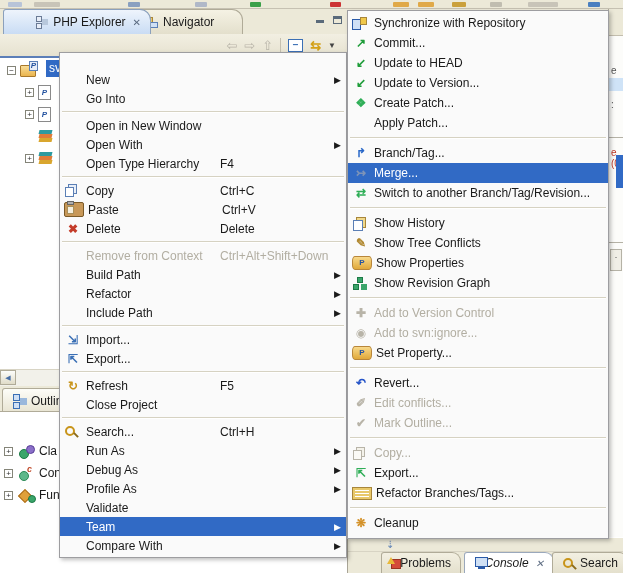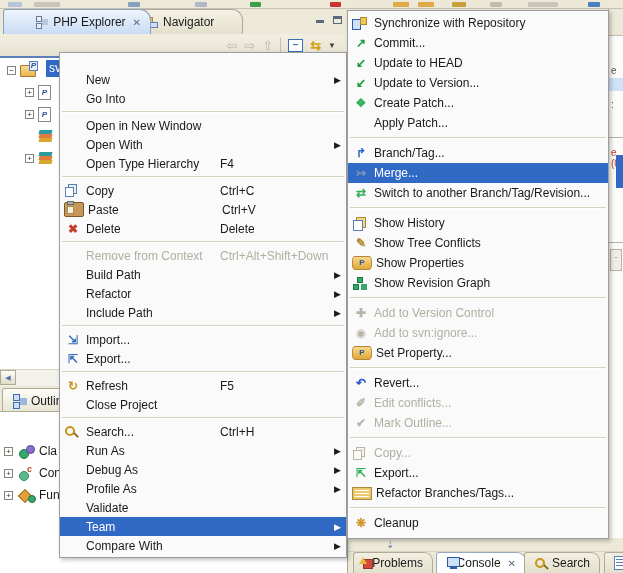--- a/index.html
+++ b/index.html
@@ -55,21 +55,21 @@
   .rs-blue{position:absolute;right:1px;width:7px;background:#316ac5;}
   .rs-box{position:absolute;left:1px;width:12px;height:22px;background:#f0eee6;border:1px solid #b5b2a6;
           font-size:9px;color:#444;text-align:center;box-sizing:border-box;}
   
   .bottom-right{position:absolute;left:347px;right:0;bottom:0;height:36px;background:#ece9d8;border-left:1px solid #a8a496;}
   .mini-toolbar{position:absolute;left:0;right:0;top:0;height:13px;border-top:1px solid #fff;border-bottom:1px solid #d8d4c4;}
   .mini-ic{position:absolute;left:38px;top:1px;font-size:10px;color:#5b7fb5;}
   .btabbar{position:absolute;left:0;right:0;bottom:0;height:22px;}
   .btab{position:absolute;bottom:0;height:21px;display:flex;align-items:center;gap:5px;padding:0 9px;
         border:1px solid #b0ab98;border-bottom:none;border-radius:3px 9px 0 0;white-space:nowrap;
-        background:linear-gradient(#f3f0e2,#e4e0cd);}
+        background:linear-gradient(#f3f0e2,#e4e0cd);margin-left:28px;}
   .btab.active{background:#fff;border-color:#9aa8bc;}
   
   .menu{position:absolute;background:#fafafa;border:1px solid #9d9da0;box-shadow:2px 2px 4px rgba(0,0,0,.25);
         box-sizing:border-box;z-index:10;overflow:hidden;}
   #context-menu{left:59px;top:52px;width:288px;height:506px;padding-top:17px;}
   #team-submenu{left:347px;top:10px;width:262px;height:529px;padding-top:2px;}
   .mi{display:flex;align-items:center;height:19px;padding:0 2px 0 4px;position:relative;white-space:nowrap;}
   #team-submenu .mi{height:20px;}
   .mi .ic{width:18px;flex:0 0 18px;display:inline-flex;align-items:center;justify-content:center;
           font-size:12px;font-style:normal;}
@@ -271,21 +271,21 @@
 
   <div class="bottom-right">
     <div class="mini-toolbar">
       <span class="mini-ic">⇣</span>
     </div>
     <div class="btabbar" id="bottom-tabbar">
         <div class="btab" style="left: 5px; width: 80px; box-sizing: border-box;">
           <i class="cic ic ic-problems"></i>
           <span>Problems</span>
         </div>
-        <div class="btab active" style="left: 88px; width: 90px; box-sizing: border-box;">
+        <div class="btab active" style="left: 88px; width: 90px; box-sizing: border-box; font-style: italic;">
           <i class="cic ic ic-monitor"></i>
           <span>Console</span>
           <span class="tab-close">✕</span>
         </div>
         <div class="btab" style="left: 176px; width: 76px; box-sizing: border-box;">
           <i class="cic ic ic-mag"></i>
           <span>Search</span>
         </div>
         <div class="btab" style="left: 256px; width: 64px; box-sizing: border-box;">
           <i class="cic ic ic-tasks"></i>

